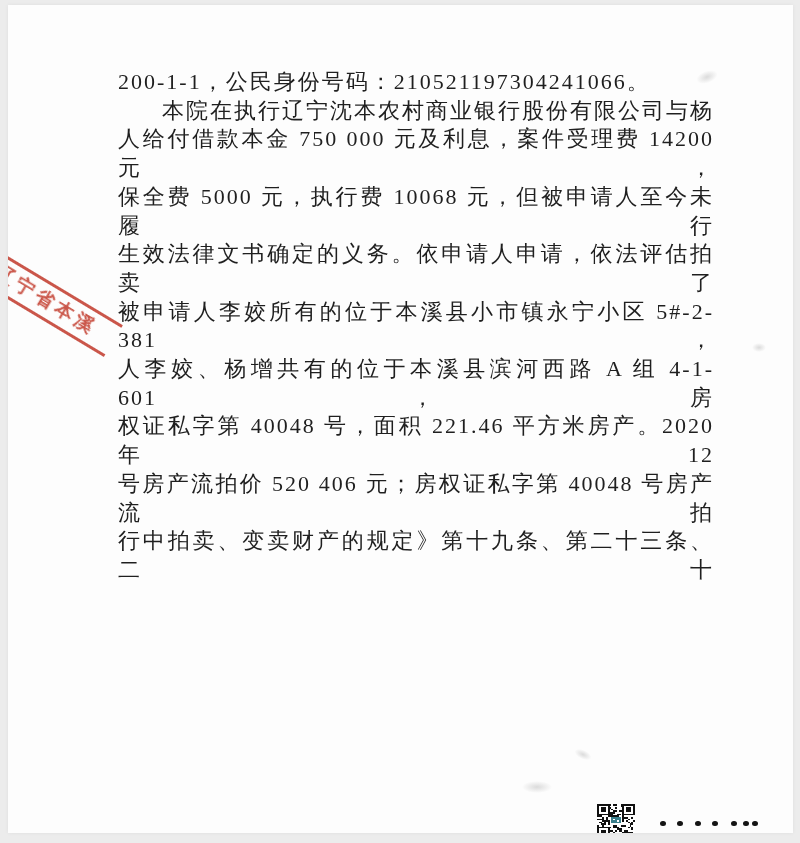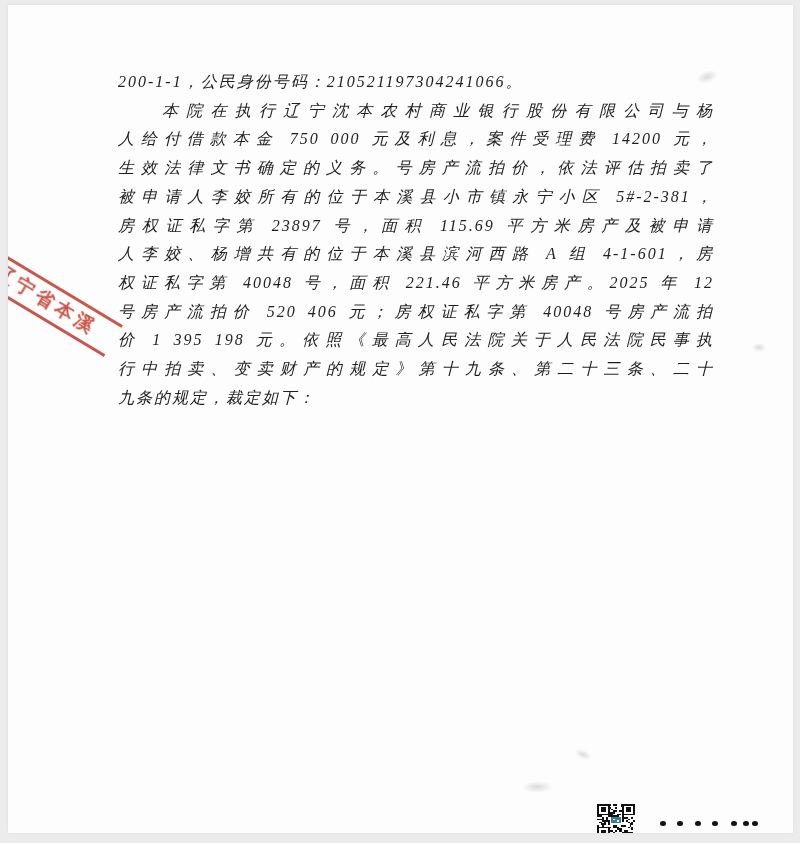--- a/index.html
+++ b/index.html
@@ -12,24 +12,23 @@
   }
   .paper{
     position:absolute;left:8px;top:5px;
     width:785px;height:828px;
     background:#fdfdfd;
     overflow:hidden;
     box-shadow:0 0 4px rgba(0,0,0,0.06);
   }
   .text-block{
     position:absolute;left:110px;top:63px;width:596px;
-    font-size:16px;line-height:28.7px;
+    font-size:22px;line-height:28.7px;
     letter-spacing:2px;
     color:#1f1f1f;
-    font-style:italic;
   }
   .line{min-height:28.7px;}
   .line.fill{text-align:justify;text-align-last:justify;}
   .line.indent{text-indent:44px;}
   .stamp{
     position:absolute;left:-12px;top:244px;width:132px;
     transform:rotate(31deg);transform-origin:0 0;
     border-top:3px solid;border-bottom:3px solid;
     padding:2px 4px 3px 12px;
     opacity:.85;
@@ -59,29 +58,27 @@
 <div class="paper">
 
   <div class="stamp" style="color: rgb(194, 58, 43); border-color: rgb(194, 58, 43);">
     <span class="stamp-text">辽宁省本溪</span>
   </div>
 
   <div class="text-block" style="color: rgb(31, 31, 31);">
       <div class="line">200-1-1，公民身份号码：210521197304241066。</div>
       <div class="line fill indent">本院在执行辽宁沈本农村商业银行股份有限公司与杨</div>
       <div class="line fill">人给付借款本金 750 000 元及利息，案件受理费 14200 元，</div>
-      <div class="line fill">生效法律文书确定的义务。号房产流拍价，依法评估拍卖了</div>
+      <div class="line fill">保全费 5000 元，执行费 10068 元，但被申请人至今未履行</div>
+      <div class="line fill">生效法律文书确定的义务。依申请人申请，依法评估拍卖了</div>
       <div class="line fill">被申请人李姣所有的位于本溪县小市镇永宁小区 5#-2-381，</div>
-      <div class="line fill">房权证私字第 23897 号，面积 115.69 平方米房产及被申请</div>
       <div class="line fill">人李姣、杨增共有的位于本溪县滨河西路 A 组 4-1-601，房</div>
-      <div class="line fill">权证私字第 40048 号，面积 221.46 平方米房产。2025 年 12</div>
+      <div class="line fill">权证私字第 40048 号，面积 221.46 平方米房产。2020 年 12</div>
       <div class="line fill">号房产流拍价 520 406 元；房权证私字第 40048 号房产流拍</div>
-      <div class="line fill">价 1 395 198 元。依照《最高人民法院关于人民法院民事执</div>
       <div class="line fill">行中拍卖、变卖财产的规定》第十九条、第二十三条、二十</div>
-      <div class="line">九条的规定，裁定如下：</div>
     </div>
 
   <div class="smudge smudge-a"></div>
   <div class="smudge smudge-b"></div>
   <div class="smudge smudge-c"></div>
   <div class="smudge smudge-d"></div>
 
   <svg class="qr" viewBox="0 0 21 21" preserveAspectRatio="none" shape-rendering="crispEdges">
       <rect x="0" y="0" width="21" height="21" fill="#ffffff"></rect>
       <rect x="7" y="0" width="1" height="1" fill="#111111"></rect>

